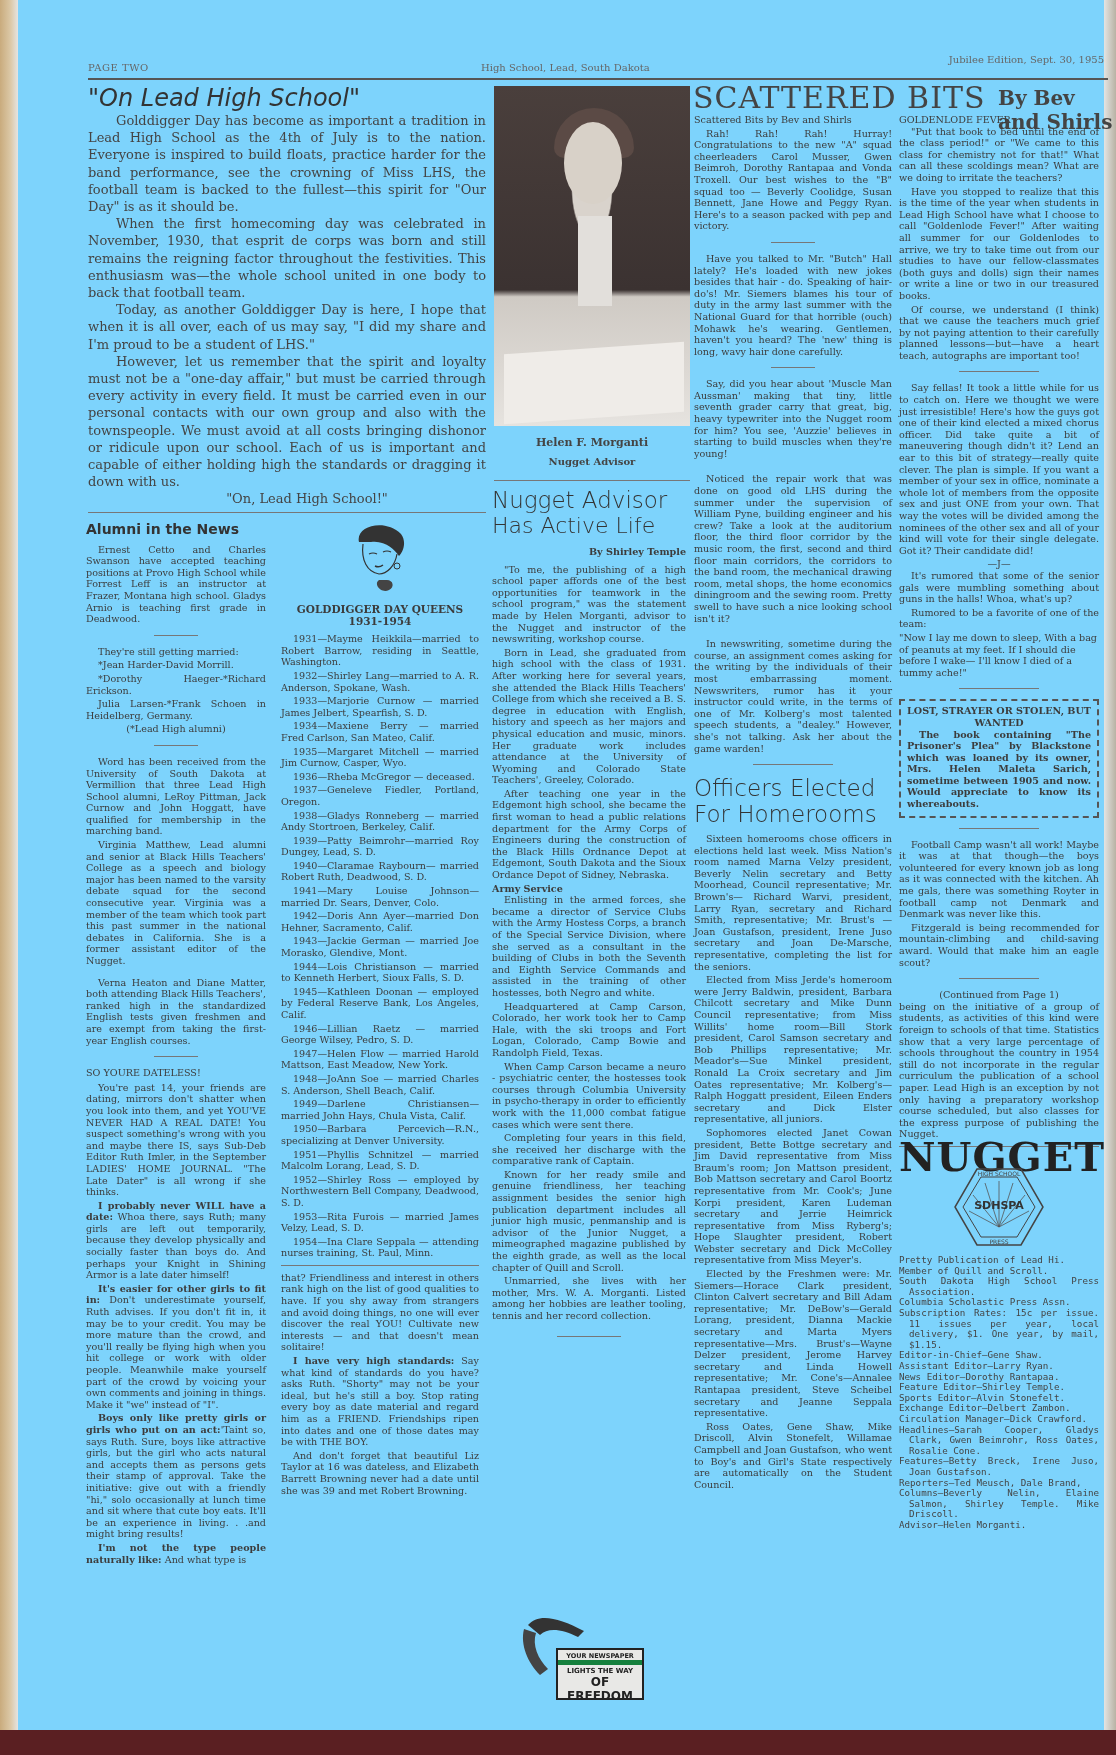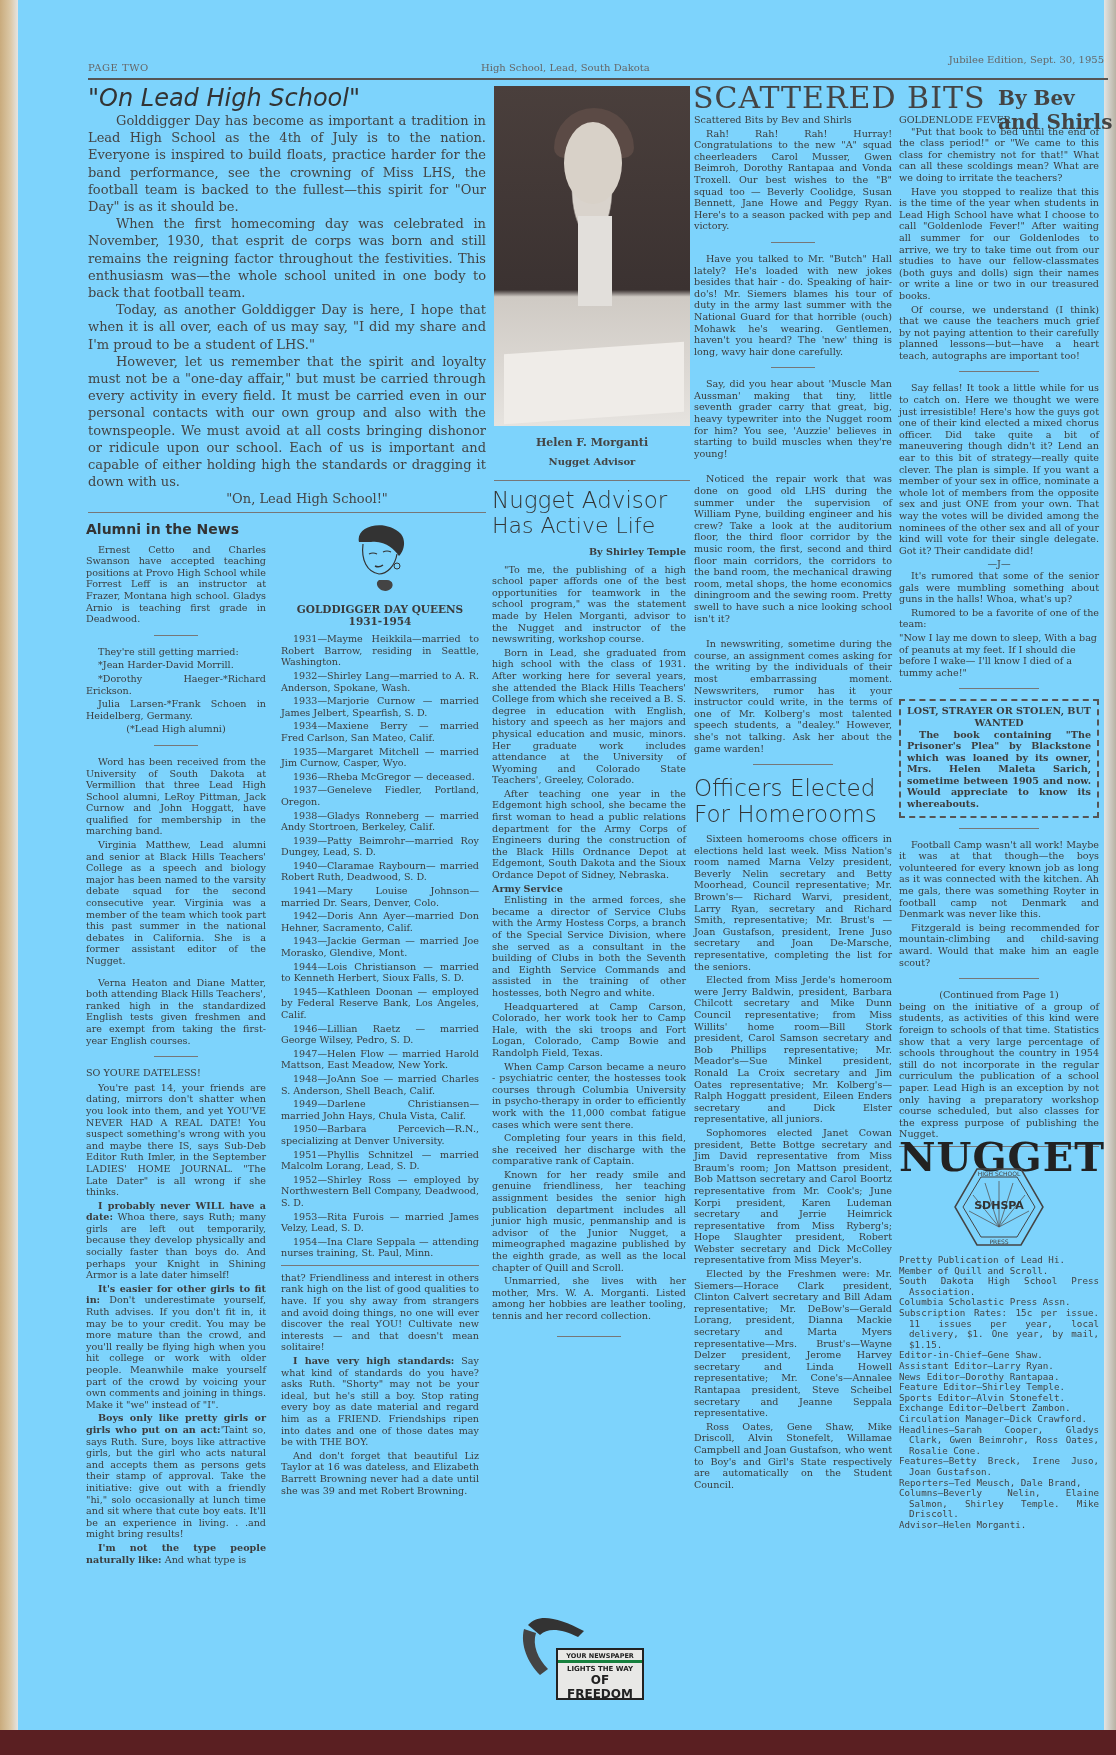--- a/index.html
+++ b/index.html
@@ -153,21 +153,21 @@
     <p>Unmarried, she lives with her mother, Mrs. W. A. Morganti. Listed among her hobbies are leather tooling, tennis and her record collection.</p>
     <div class="short" style="width:64px;margin-top:14px;"></div>
   </div>
 
   <div class="freedom">
     <svg width="70" height="70" viewBox="0 0 70 70" style="position:absolute;left:0;top:0;">
       <path d="M10 10 C20 -2, 40 2, 66 16 L60 22 C44 14, 30 12, 22 20 Z" fill="#333"></path>
       <path d="M6 14 C2 30, 10 48, 22 60 L30 54 C20 44, 14 30, 18 18 Z" fill="#444"></path>
     </svg>
     <div class="fbox">
-      <div style="font-size:6.5px;border-bottom:3px solid #15803d;padding-top:2px;">YOUR NEWSPAPER</div>
+      <div style="font-size:6.5px;border-bottom:5px solid #15803d;padding-top:2px;">YOUR NEWSPAPER</div>
       <div style="font-size:7px;padding-top:2px;">LIGHTS THE WAY</div>
       <div style="font-size:12px;">OF FREEDOM</div>
     </div>
   </div>
 
   <div class="scat-title">SCATTERED BITS</div>
   <div class="scat-by">By Bev and Shirls</div>
 
   <div class="col" style="left:694px;top:114px;width:198px;">
     <p style="text-indent:0">Scattered Bits by Bev and Shirls</p>

